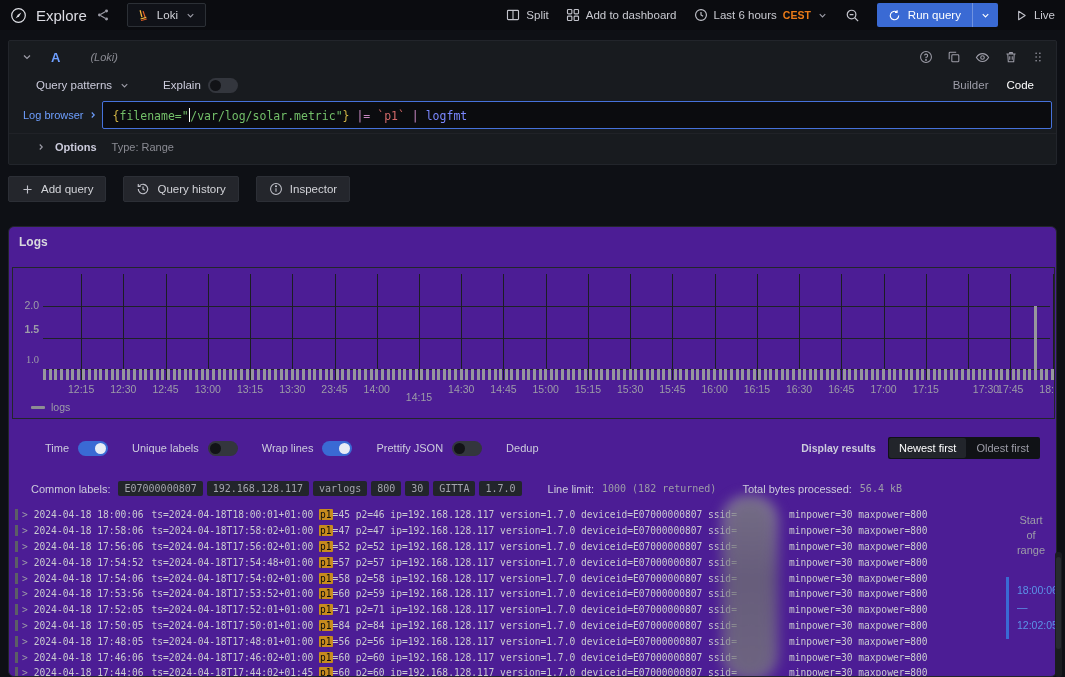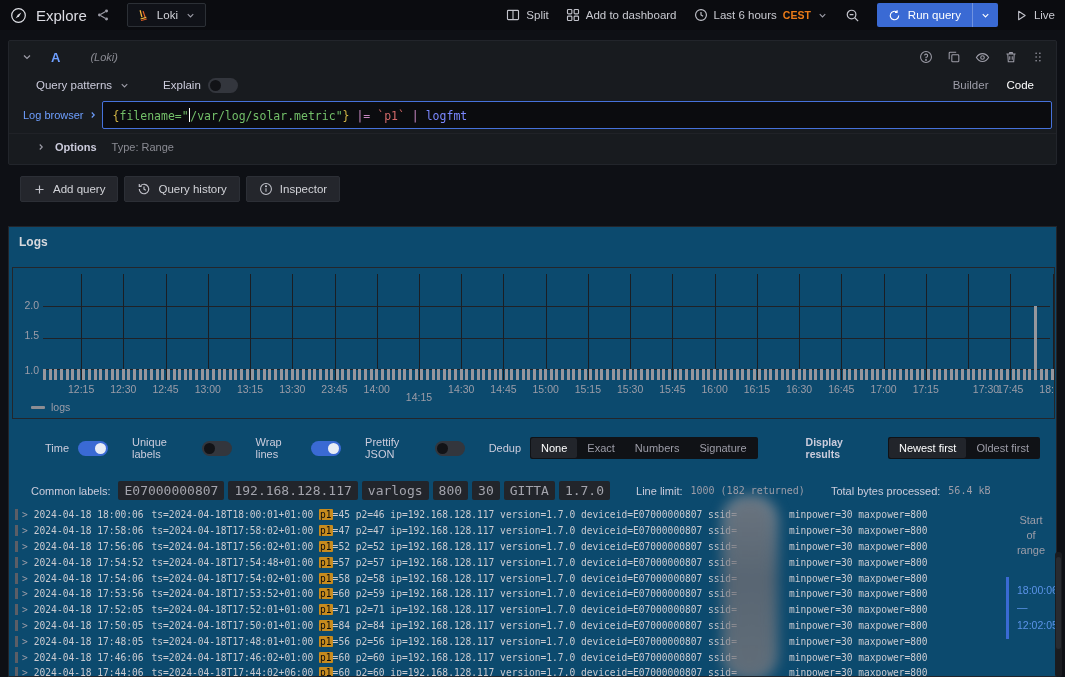--- a/index.html
+++ b/index.html
@@ -45,28 +45,28 @@
   .editor { flex:1; height:28px; background:#0b0c0f; border:1px solid #4672db; border-radius:2px;
             display:flex; align-items:center; padding:0 10px; font-family:"DejaVu Sans Mono", monospace;
             font-size:11.5px; white-space:pre; overflow:hidden; }
   .caret-bar { display:inline-block; width:1.5px; height:14px; background:#fff; vertical-align:-2px; }
   .qp-options { border-top:1px solid #202227; height:27px; display:flex; align-items:center; gap:9px;
                 padding:0 12px 0 27px; font-size:11px; }
   .opt-label { font-weight:700; color:#ccccdc; }
   .opt-sum { color:#8a8b93; margin-left:6px; }
 
   
-  .action-row { position:absolute; left:8px; top:176px; display:flex; gap:6px;margin-left:12px; }
+  .action-row { position:absolute; left:8px; top:176px; display:flex; gap:17px; }
   .sec-btn { display:flex; align-items:center; gap:7px; height:26px; padding:0 12px;
              background:#24262c; border:1px solid #2c2f36; border-radius:2px;
              color:#d2d3d8; font-size:11.5px; font-weight:500; cursor:pointer; font-family:inherit; }
 
   
   .logs-panel { position:absolute; left:8px; top:226px; width:1049px; height:451px;
-                background:#0c4a6e; border:1px solid #22252b; border-radius:0; overflow:hidden; }
+                background:#4c1d95; border:1px solid #22252b; border-radius:6px; overflow:hidden; }
   .lp-title { position:absolute; left:10px; top:8px; font-size:12px; font-weight:700; color:#d8d9dd; }
 
   .chart { position:absolute; left:3px; top:40px; width:1043px; height:152px;
            border:1px solid #23262b; overflow:hidden; }
   .gl-h { position:absolute; left:30px; right:4px; height:1px; background:#1f2227; }
   .gl-v { position:absolute; top:6px; height:106px; width:1px; background:#1b1e23; }
   .ytick { position:absolute; left:0; width:26px; text-align:right; font-size:10.5px; color:#9d9da8; }
   .xtick { position:absolute; top:115px; font-size:10.5px; color:#9d9da8; transform:translateX(-50%); white-space:nowrap; }
   .bar { position:absolute; width:3px; background:#97979d; }
   .legend { position:absolute; left:18px; top:133px; display:flex; align-items:center; gap:6px;
@@ -83,21 +83,21 @@
   .switch.off::after { content:""; position:absolute; left:2px; top:2px; width:11px; height:11px; border-radius:50%; background:#121317; }
   .seg-group { display:flex; background:#101216; border-radius:2px; padding:1px; }
   .seg { padding:4px 10px; font-size:11px; color:#9d9da8; border-radius:2px; cursor:pointer; white-space:nowrap; }
   .seg.active { background:#22252b; color:#fff; font-weight:500; }
   .spacer { flex:1; }
   .disp-label { font-size:10.5px; font-weight:700; margin-right:-12px; }
 
   .meta { position:absolute; left:22px; top:254px; right:10px; display:flex; align-items:center; font-size:11px; }
   .meta-label { color:#ccccdc; font-weight:500; margin-right:8px; white-space:nowrap; }
   .chips { display:flex; gap:4px; margin-right:26px; }
-  .chip { background:#22252b; color:#a3a4ad; font-family:"DejaVu Sans Mono", monospace; font-size:13px;
+  .chip { background:#22252b; color:#a3a4ad; font-family:"DejaVu Sans Mono", monospace; font-size:10px;
           padding:2px 6px; border-radius:2px; white-space:nowrap; }
   .meta-val { color:#9d9da8; font-family:"DejaVu Sans Mono", monospace; font-size:10px; margin-right:26px; white-space:nowrap; }
 
   .log-list { position:absolute; left:0; right:0; top:280px; bottom:0; overflow:hidden;
               font-family:"DejaVu Sans Mono", monospace; font-size:9.6px; color:#c9cad0; }
   .log-row { position:relative; height:15.8px; display:flex; align-items:center; padding-left:6px; cursor:pointer; }
   .lvl { width:3px; height:11px; background:#5c5e66; margin-right:4px; flex:none; }
   .row-caret { color:#9d9da8; margin-right:6px; flex:none; }
   .lt { margin-right:8px; white-space:pre; flex:none; }
   .lb { white-space:pre; }
@@ -349,23 +349,23 @@
     <div class="lp-title">Logs</div>
 
     <div class="chart">
       <div class="legend">
         <span class="swatch"></span>
         <span>logs</span>
       </div>
     <div class="gl-h" style="top: 38px;"></div>
         <div class="ytick" style="top: 31px;">2.0</div>
         <div class="gl-h" style="top: 69.5px;"></div>
-        <div class="ytick" style="top: 61px;">1.5</div>
+        <div class="ytick" style="top: 55px; font-weight: bold;">1.5</div>
         <div class="gl-h" style="top: 101px;"></div>
-        <div class="ytick" style="top: 96px;">1.0</div>
+        <div class="ytick" style="top: 86px; font-family: Liberation Serif, serif;">1.0</div>
         <div class="gl-v" style="left: 68.1034px;"></div>
         <div class="xtick" style="left: 68.1034px;">12:15</div>
         <div class="gl-v" style="left: 110.338px;"></div>
         <div class="xtick" style="left: 110.338px;">12:30</div>
         <div class="gl-v" style="left: 152.573px;"></div>
         <div class="xtick" style="left: 152.573px;">12:45</div>
         <div class="gl-v" style="left: 194.807px;"></div>
         <div class="xtick" style="left: 194.807px;">13:00</div>
         <div class="gl-v" style="left: 237.042px;"></div>
         <div class="xtick" style="left: 237.042px;">13:15</div>
@@ -601,26 +601,20 @@
       <span class="ctrl">
         <span>Wrap lines</span>
         <span class="switch on"></span>
       </span>
       <span class="ctrl">
         <span>Prettify JSON</span>
         <span class="switch off"></span>
       </span>
       <span class="ctrl">
         <span>Dedup</span>
-        <span class="seg-group">
-            <span class="seg active">None</span>
-            <span class="seg">Exact</span>
-            <span class="seg">Numbers</span>
-            <span class="seg">Signature</span>
-          </span>
       </span>
       <span class="spacer"></span>
       <span class="disp-label">Display results</span>
       <span class="seg-group">
           <span class="seg active">Newest first</span>
           <span class="seg">Oldest first</span>
         </span>
     </div>
 
     <div class="meta">
@@ -698,21 +692,21 @@
         <div class="log-row">
           <span class="lvl"></span>
           <span class="row-caret">&gt;</span>
           <span class="lt">2024-04-18 17:46:06</span>
           <span class="lb"><span>ts=2024-04-18T17:46:02+01:00 </span><mark>p1</mark><span>=60 p2=60 ip=192.168.128.117 version=1.7.0 deviceid=E07000000807 ssid=</span><span class="ssid-gap"></span><span>minpower=30 maxpower=800</span></span>
         </div>
         <div class="log-row">
           <span class="lvl"></span>
           <span class="row-caret">&gt;</span>
           <span class="lt">2024-04-18 17:44:06</span>
-          <span class="lb"><span>ts=2024-04-18T17:44:02+06:00 </span><mark>p1</mark><span>=60 p2=60 ip=192.168.128.117 version=1.7.0 deviceid=E07000000807 ssid=</span><span class="ssid-gap"></span><span>minpower=30 maxpower=800</span></span>
+          <span class="lb"><span>ts=2024-04-18T17:44:02+01:45 </span><mark>p1</mark><span>=60 p2=60 ip=192.168.128.117 version=1.7.0 deviceid=E07000000807 ssid=</span><span class="ssid-gap"></span><span>minpower=30 maxpower=800</span></span>
         </div>
       </div>
 
     <div class="start-range">Start
 of
 range</div>
 
     <div class="range-box">
       <div>18:00:06</div>
       <div>—</div>

